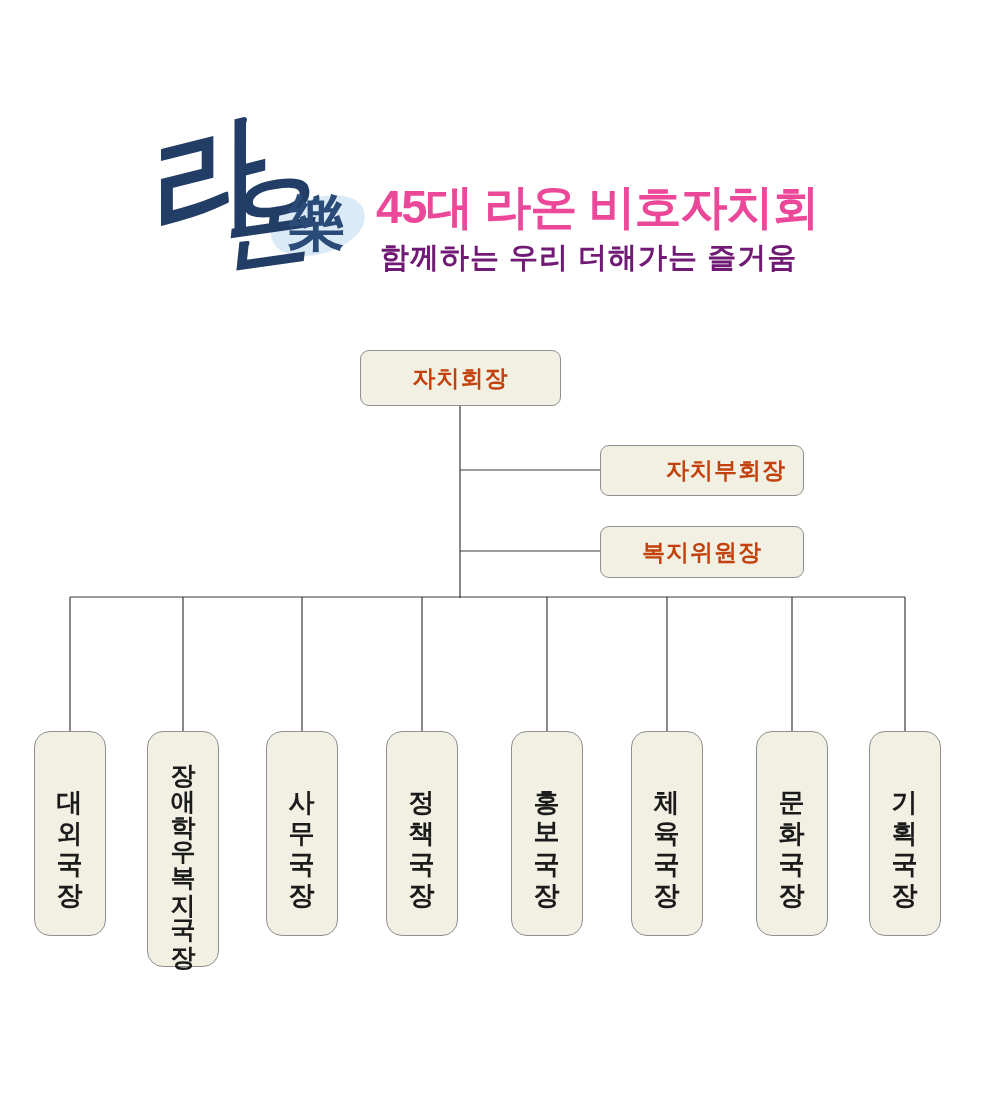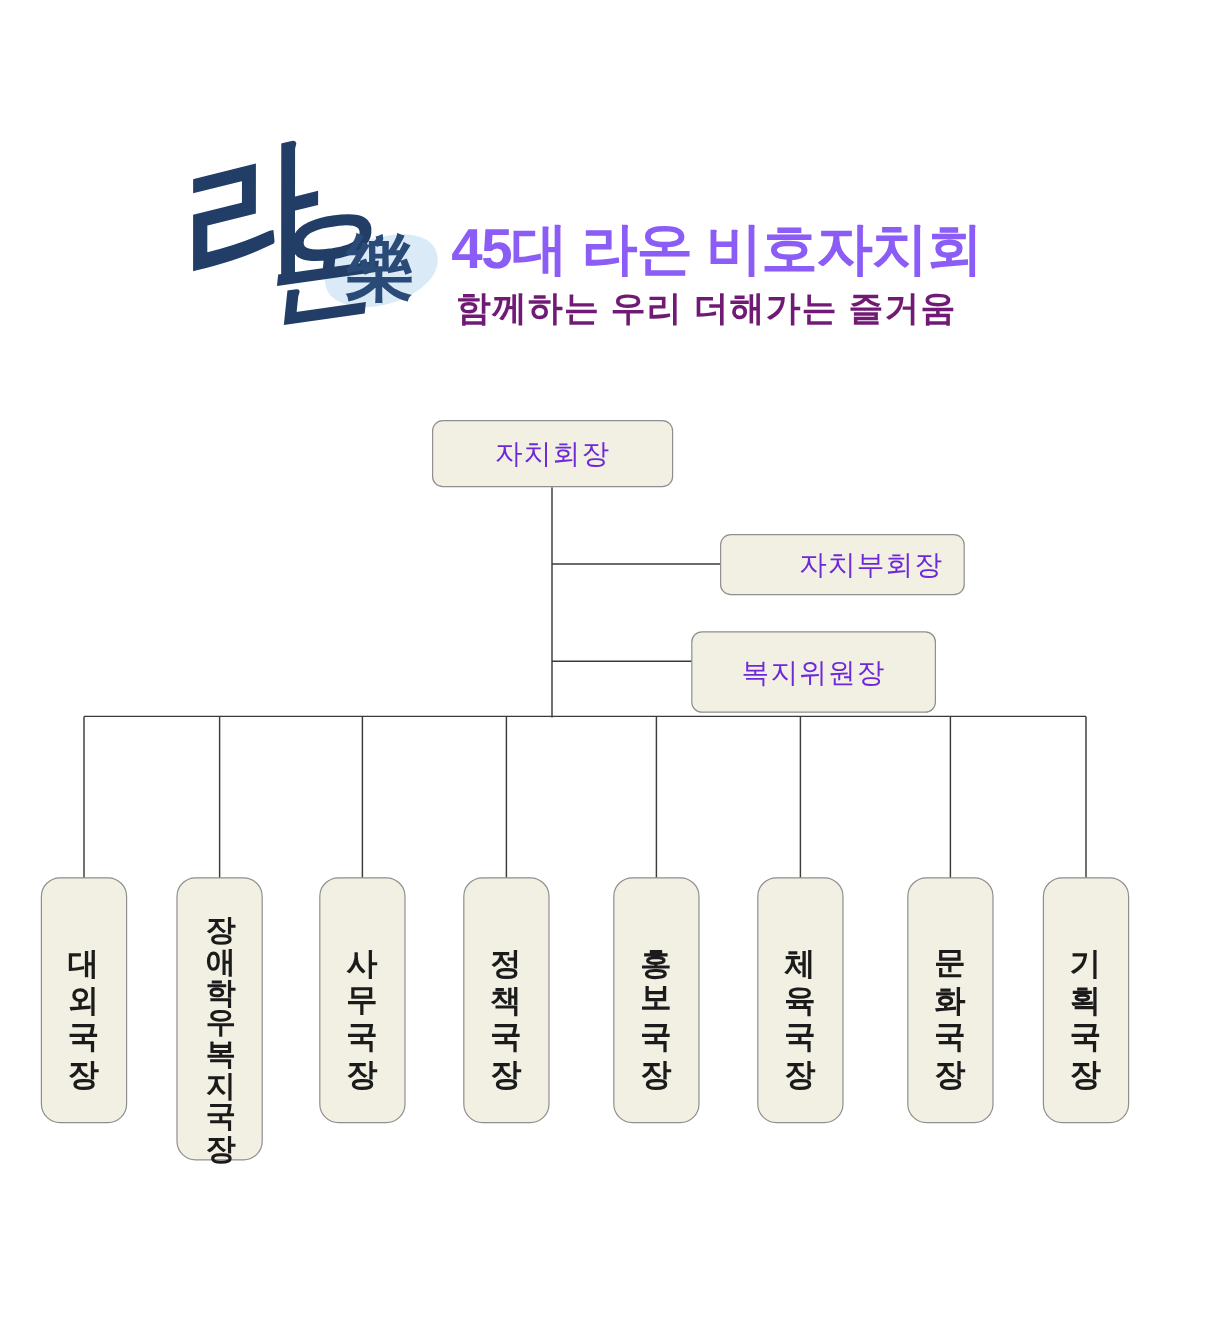--- a/index.html
+++ b/index.html
@@ -42,45 +42,45 @@
   }
   .logo-hanja {
     position: absolute; left: 158px; top: 84px;
     font-family: "DejaVu Serif", serif;
     font-weight: 700; font-size: 58px; color: #2a4a78;
     line-height: 1;
   }
 
   .main-title {
     position: absolute; left: 376px; top: 176px;
-    font-size: 47px; font-weight: 900; color: #8b5cf6;
+    font-size: 47px; font-weight: 900; color: #ec4899;
     letter-spacing: -1px; white-space: nowrap;
   }
   .sub-title {
     position: absolute; left: 380px; top: 238px;
     font-size: 29px; font-weight: 800; color: #701a75;
     letter-spacing: 1px; white-space: nowrap;
   }
 
   
   .lines { position: absolute; left: 0; top: 0; width: 1005px; height: 1105px; pointer-events: none; }
   .lines line { stroke: #3a3a3a; stroke-width: 1.2; }
 
   
   .box {
     position: absolute;
     background: #f2f0e3;
     border: 1px solid #8f8f8f;
     display: flex; align-items: center; justify-content: center;
   }
-  .h-box { border-radius: 9px; font-size: 23px; font-weight: 400; color: #6d28d9; letter-spacing: 1px; }
+  .h-box { border-radius: 9px; font-size: 23px; font-weight: 700; color: #c2410c; letter-spacing: 1px; }
 
   .box-president { left: 360px; top: 350px; width: 201px; height: 56px; }
   .box-vice      { left: 600px; top: 445px; width: 204px; height: 51px; padding-left: 48px; }
-  .box-welfare   { left: 576px; top: 526px; width: 204px; height: 68px; text-align: right; }
+  .box-welfare   { left: 600px; top: 526px; width: 204px; height: 52px; text-align: right; }
 
   .dept { width: 72px; top: 731px; height: 205px; border-radius: 16px; }
   .dept span {
     writing-mode: vertical-rl;
     text-orientation: upright;
     font-size: 26px; font-weight: 700; color: #1b1b1b;
     letter-spacing: 5px; line-height: 1;
   }
   .dept-tall { height: 236px; }
   .dept-tall span { letter-spacing: 1px; font-size: 25px; }

